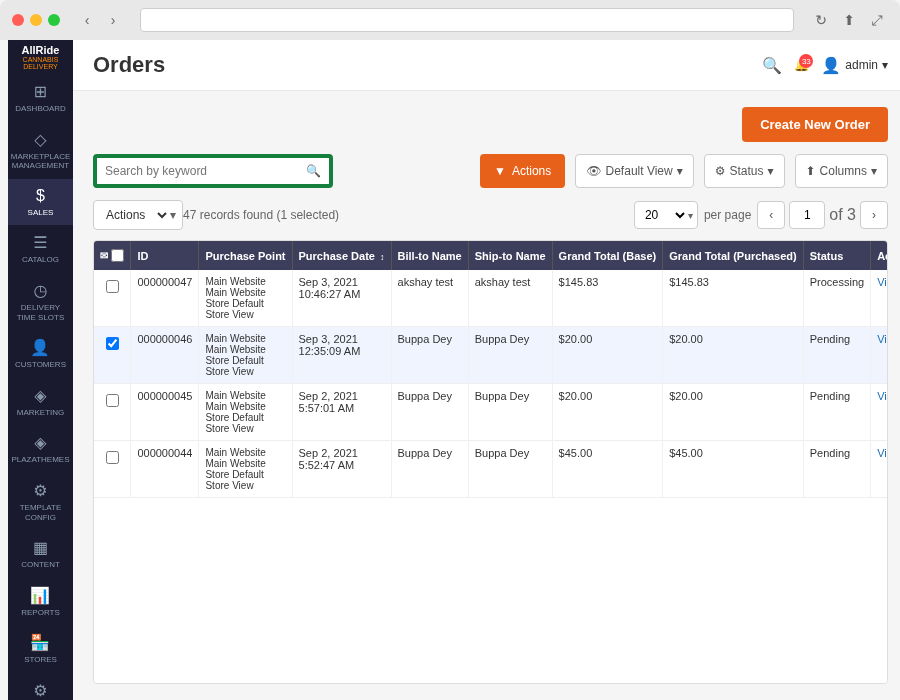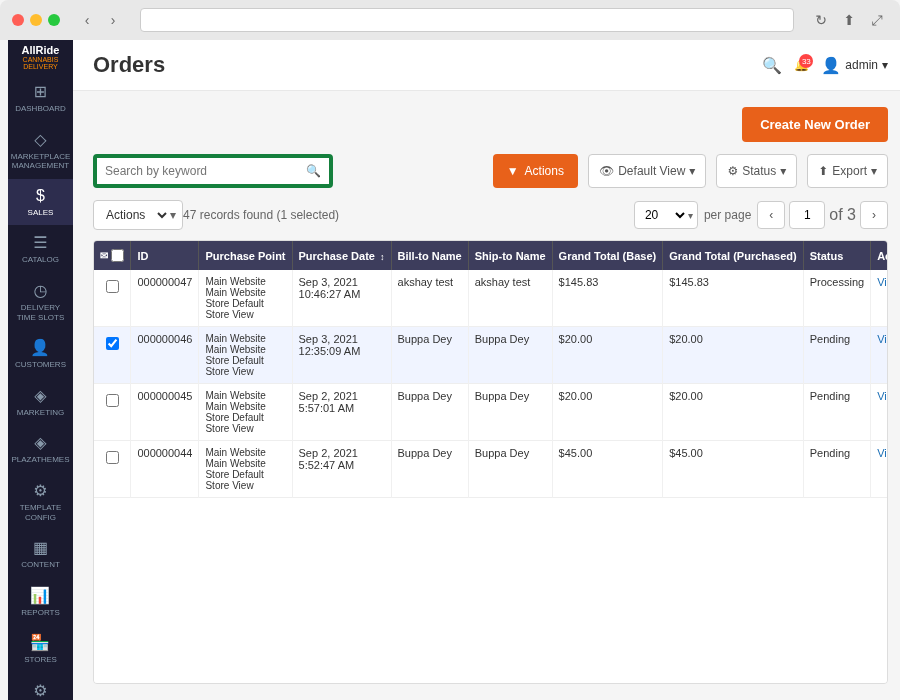--- a/index.html
+++ b/index.html
@@ -210,21 +210,21 @@
           <span>Default View</span>
           <span>▾</span>
         </button>
         <button class="columns-btn">
           <span>⚙</span>
           <span>Status</span>
           <span>▾</span>
         </button>
         <button class="export-btn">
           <span>⬆</span>
-          <span>Export</span>
+          <span>Columns</span>
           <span>▾</span>
         </button>
       </div>
 
       <div class="actions-row">
         <div class="actions-select">
           <select>
             <option>Actions</option>
           </select>
           <span style="padding-right:6px; color:#666;">▾</span>

